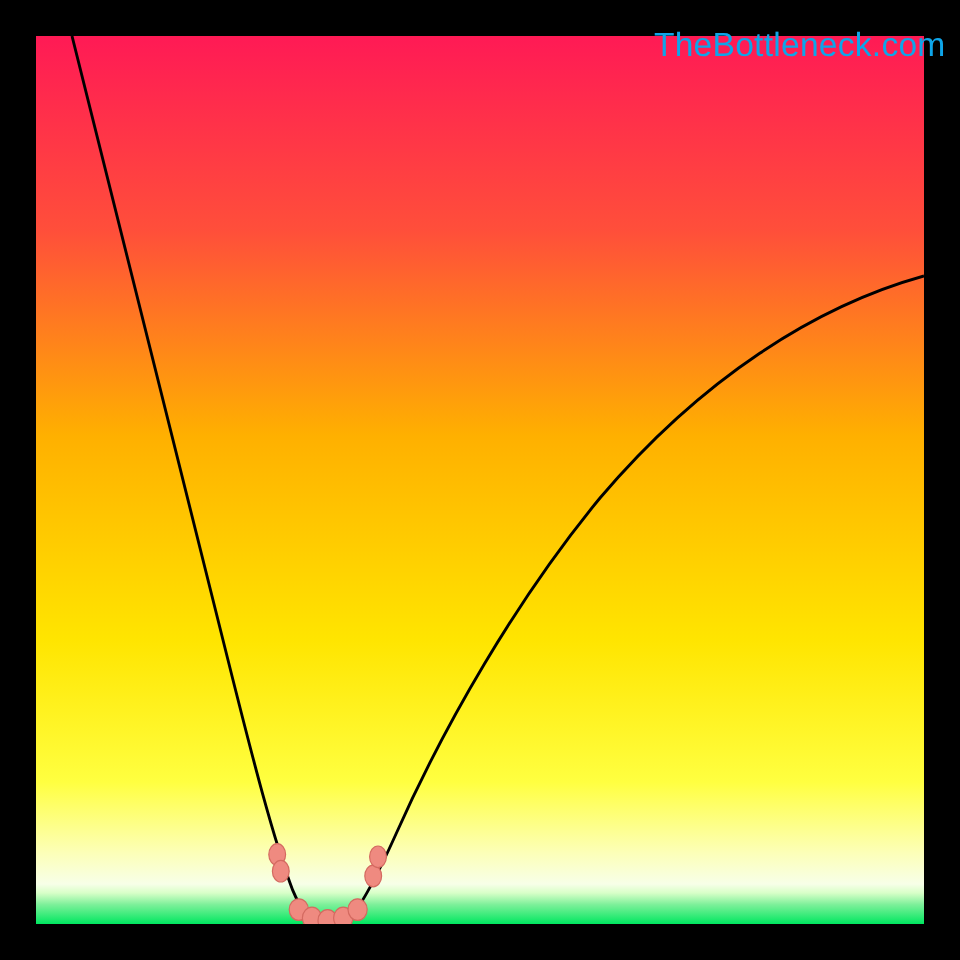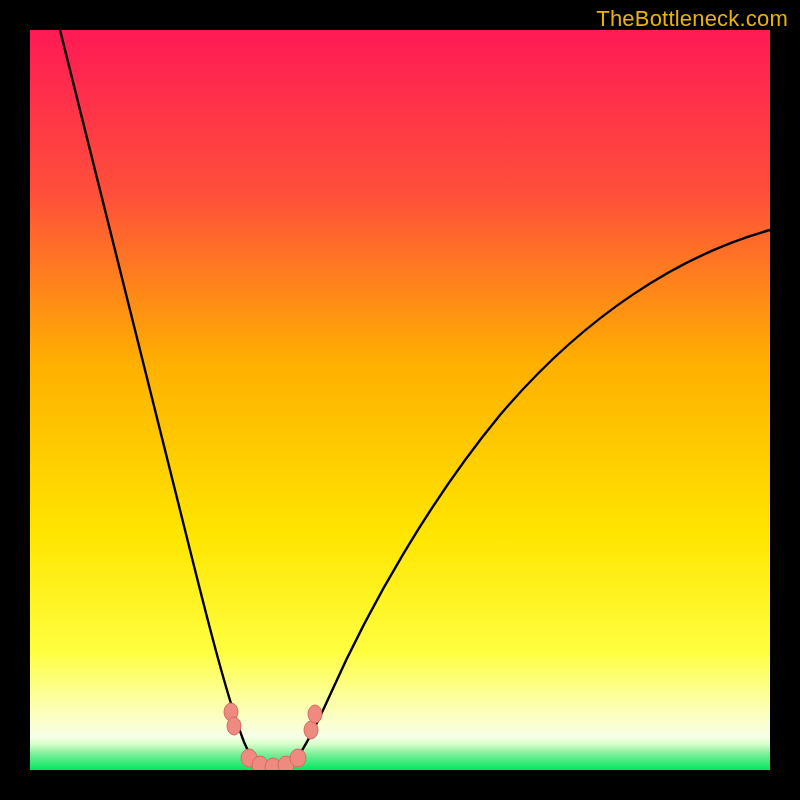--- a/index.html
+++ b/index.html
@@ -19,24 +19,24 @@
   .plot {
     position: absolute;
     left: 30px;
     top: 30px;
     width: 740px;
     height: 740px;
     display: block;
   }
   .watermark {
     position: absolute;
-    top: 6px;
+    top: 22px;
     right: 12px;
-    color: #eab308;
-    font-size: 22px;
+    color: #0ea5e9;
+    font-size: 28px;
     font-weight: 400;
     letter-spacing: 0.2px;
     user-select: none;
   }
 </style>
 </head>
 <body>
 
 <div class="frame">
 

